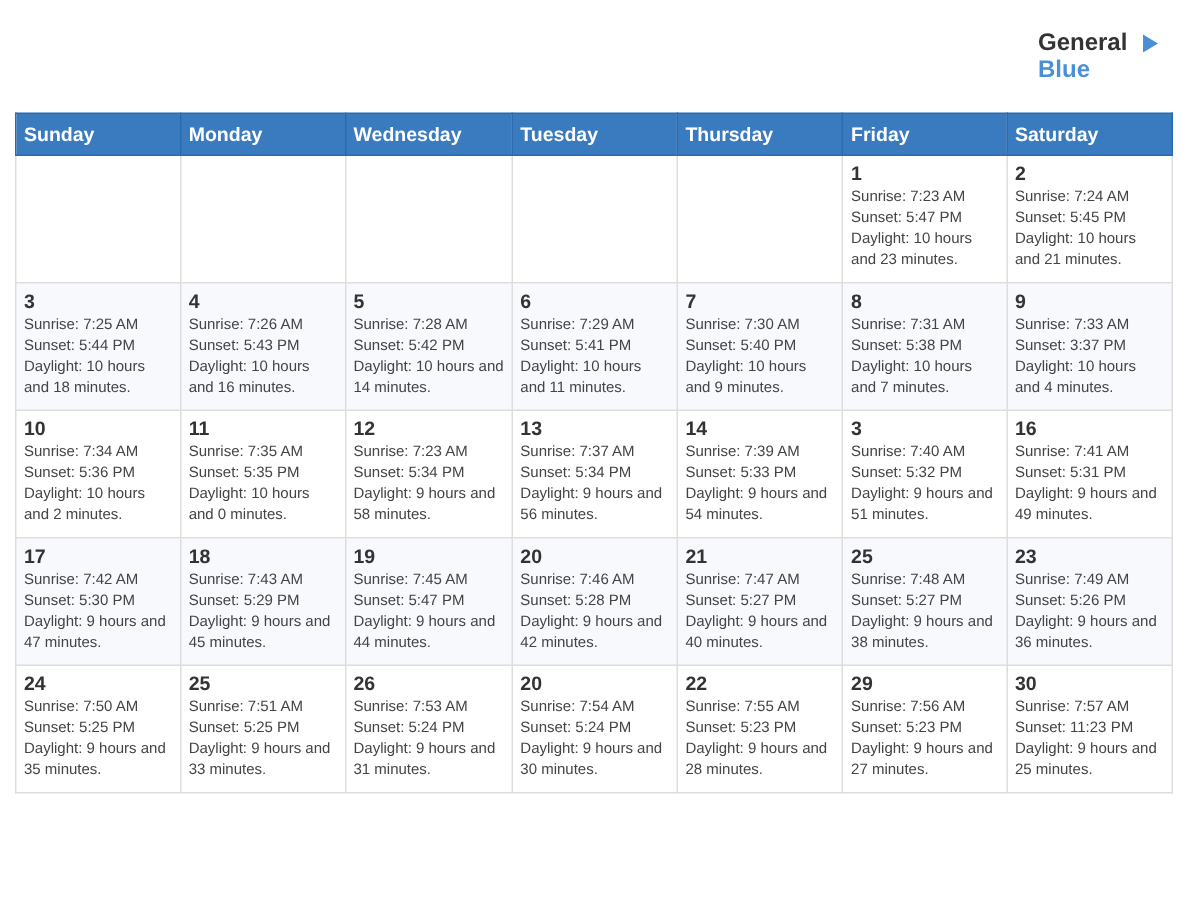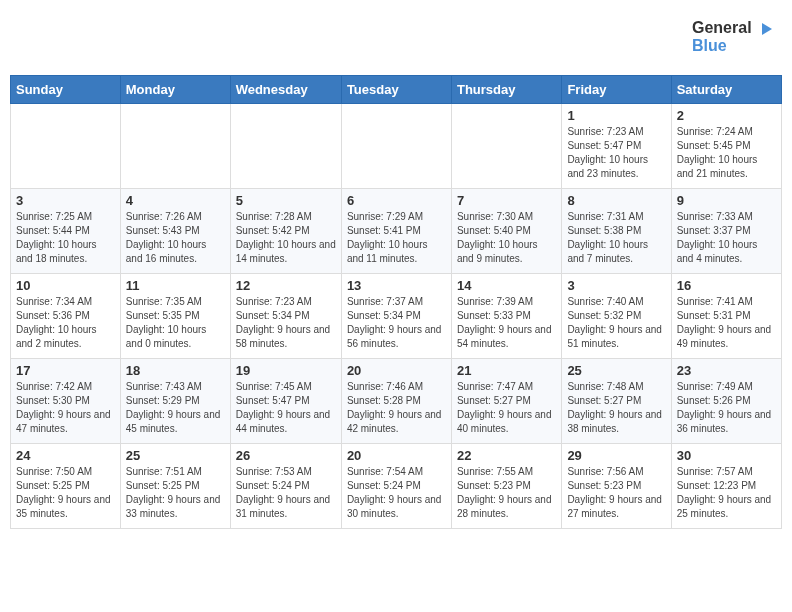--- a/index.html
+++ b/index.html
@@ -291,18 +291,18 @@
         </td>
         <td>
           <div class="day-number">29</div>
           <div class="day-info">Sunrise: 7:56 AM
 Sunset: 5:23 PM
 Daylight: 9 hours and 27 minutes.</div>
         </td>
         <td>
           <div class="day-number">30</div>
           <div class="day-info">Sunrise: 7:57 AM
-Sunset: 12:23 PM
+Sunset: 11:23 PM
 Daylight: 9 hours and 25 minutes.</div>
         </td>
       </tr>
     </tbody>
 </table>
 
 </body></html>

